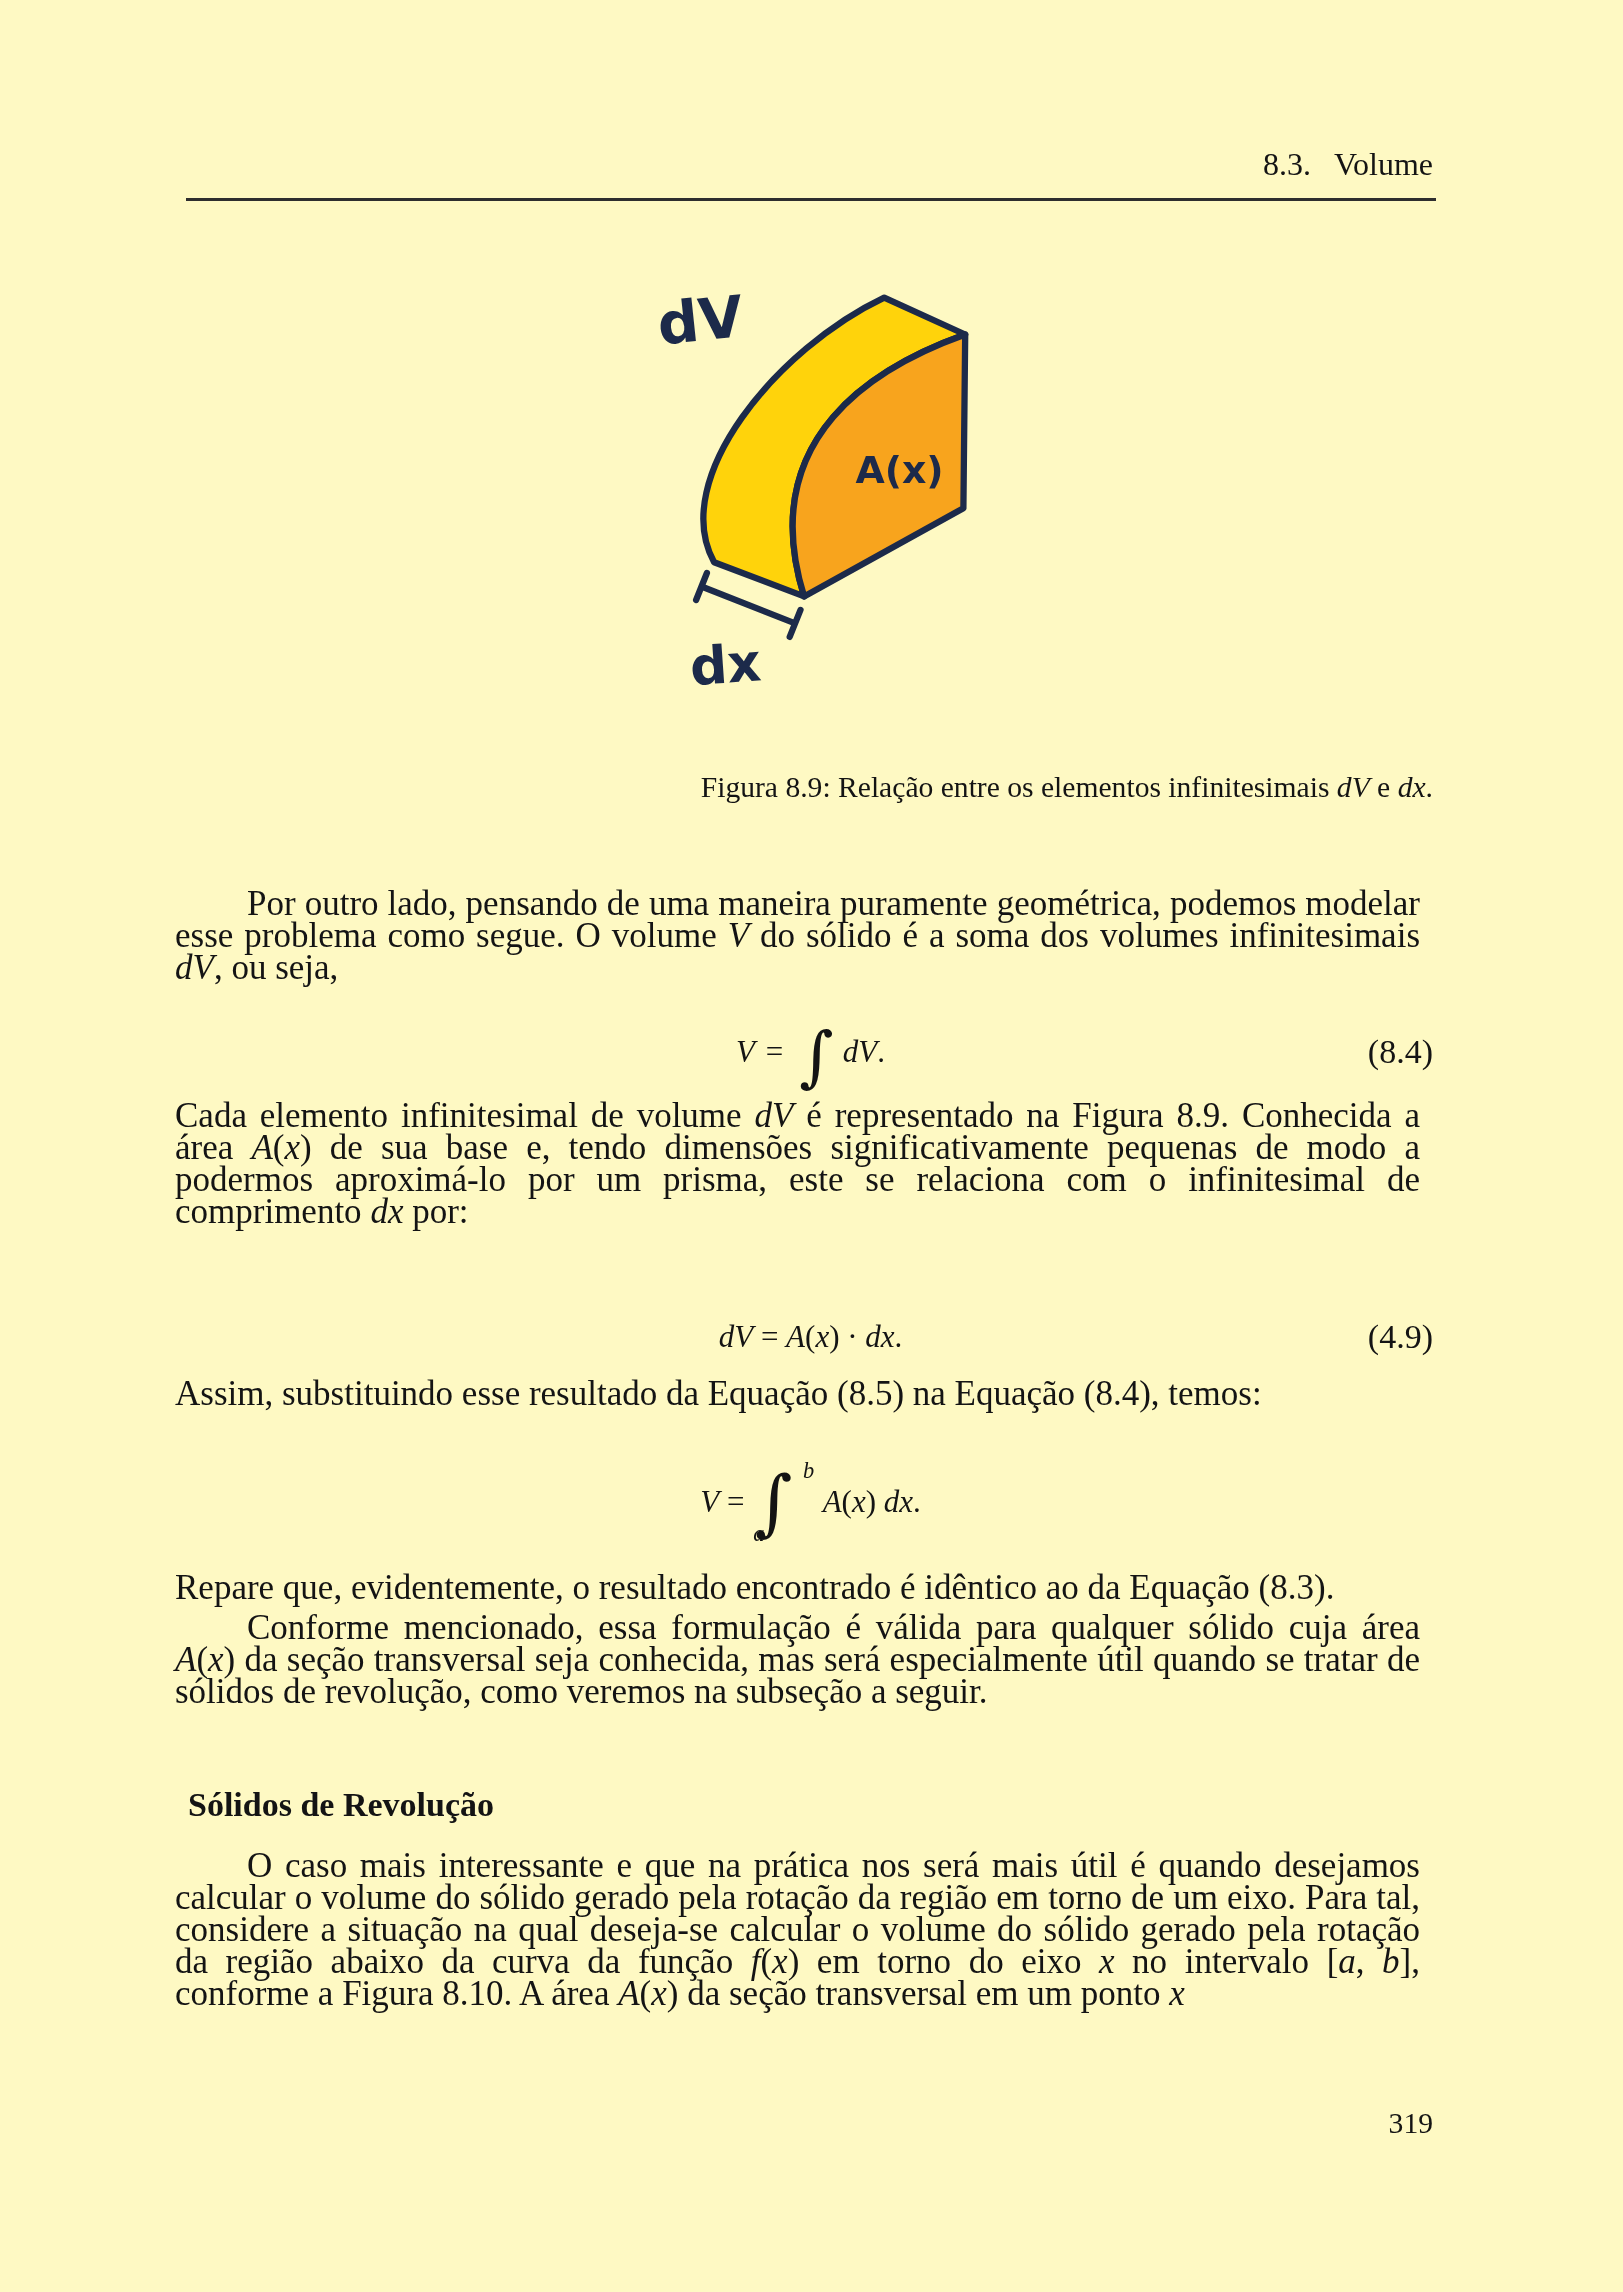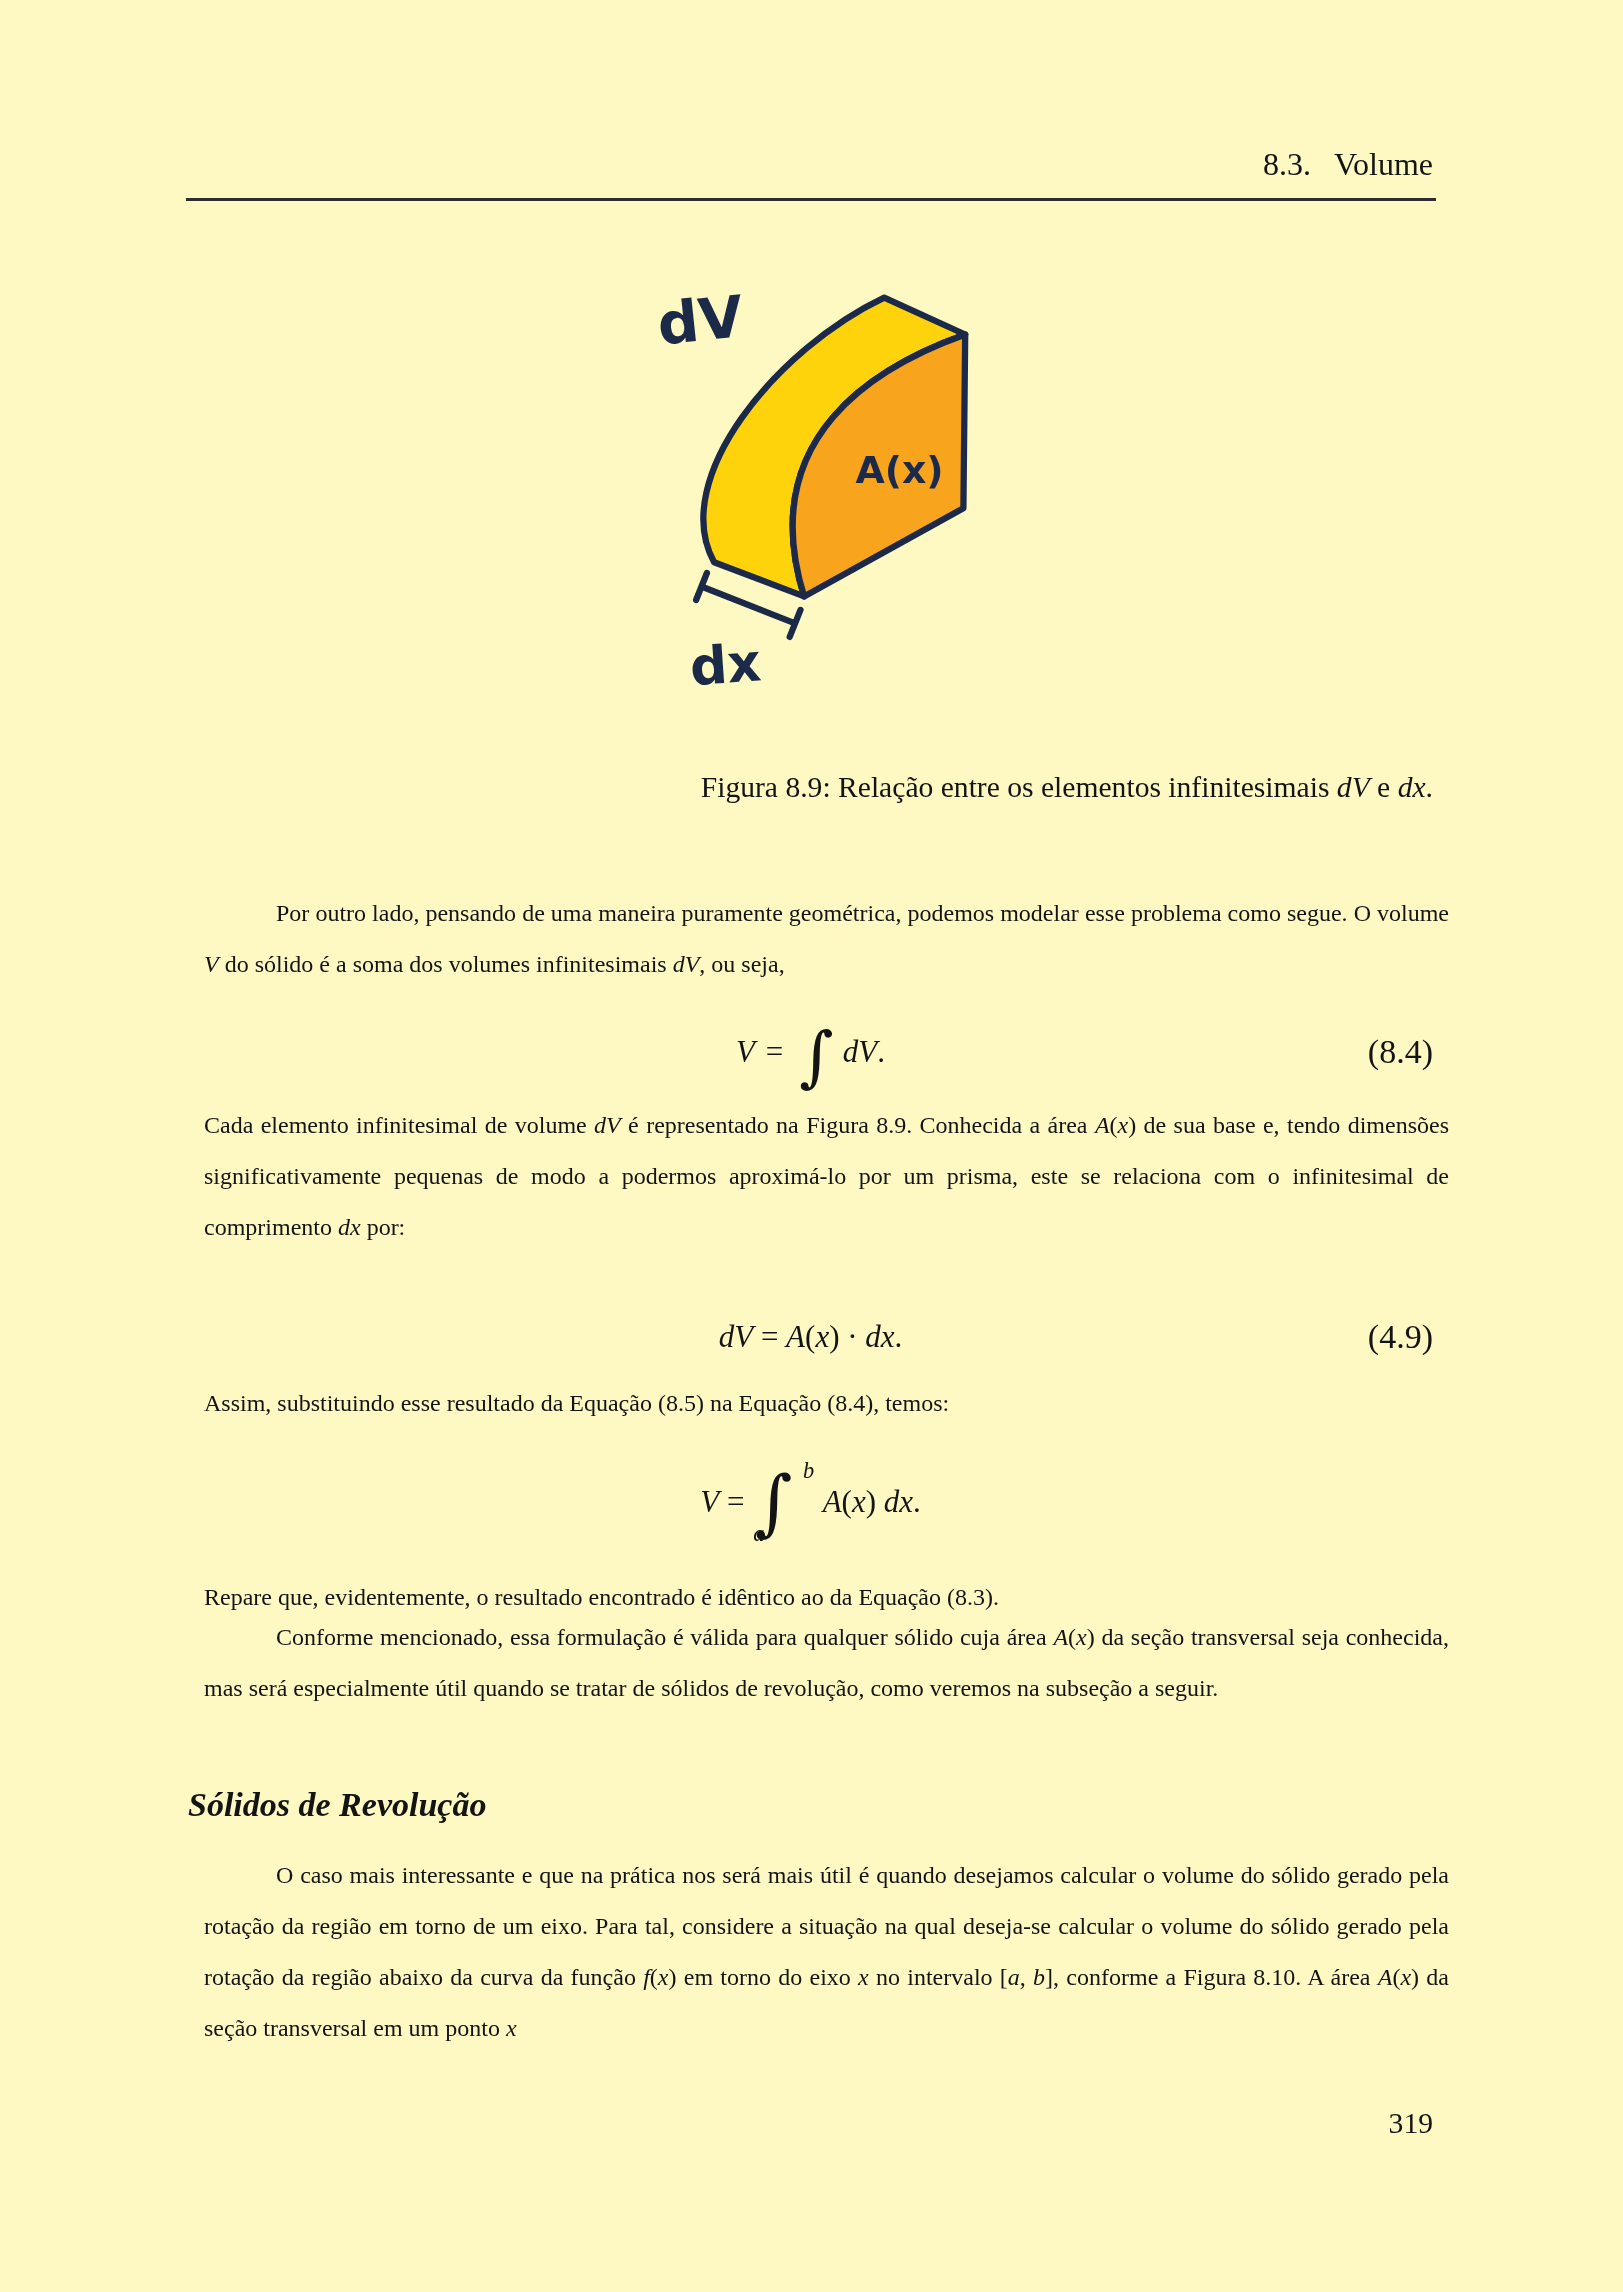--- a/index.html
+++ b/index.html
@@ -17,22 +17,22 @@
     left:188px;top:146px;width:1245px;
     text-align:right;font-size:32px;
   }
   .header-line .sec{margin-right:23px;}
   .header-rule{
     left:186px;top:198px;width:1250px;height:2.7px;
     background:#2e2e2e;
   }
   
   .body-block{
-    left:204px;width:1245px;
-    font-size:24px;line-height:51px;
+    left:175px;width:1245px;
+    font-size:35px;line-height:32px;
     text-align:justify;
   }
   .indent{text-indent:72px;}
   .mi{font-style:italic;}
   
   .caption{
     left:188px;top:771px;width:1245px;
     font-size:29.6px;text-align:right;
   }
   
@@ -61,21 +61,20 @@
     font-size:72px;line-height:1;display:inline-block;
   }
   .lim{position:absolute;font-size:22.4px;font-style:italic;}
   .lim-b{top:-7.2px;right:-21.5px;}
   .lim-a{bottom:-9px;left:-1.8px;}
   
   .subsection{
     left:188px;top:1786px;width:1245px;
     font-size:34px;font-weight:bold;
     font-family:"Liberation Serif","DejaVu Serif",serif;
-    font-style:italic;
   }
   
   .page-num{
     left:188px;top:2107px;width:1245px;
     text-align:right;font-size:29.6px;
   }
   
   .fig-wrap{left:643px;top:267px;width:378px;height:441px;}
   .fig-svg{width:100%;height:100%;overflow:visible;}
   .fig-label{

